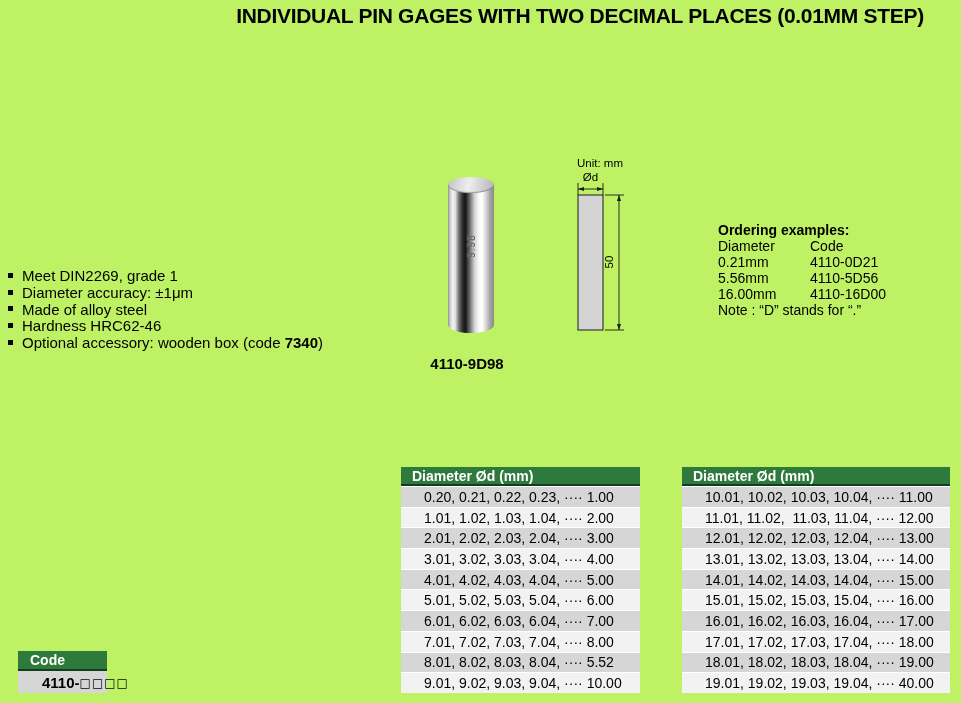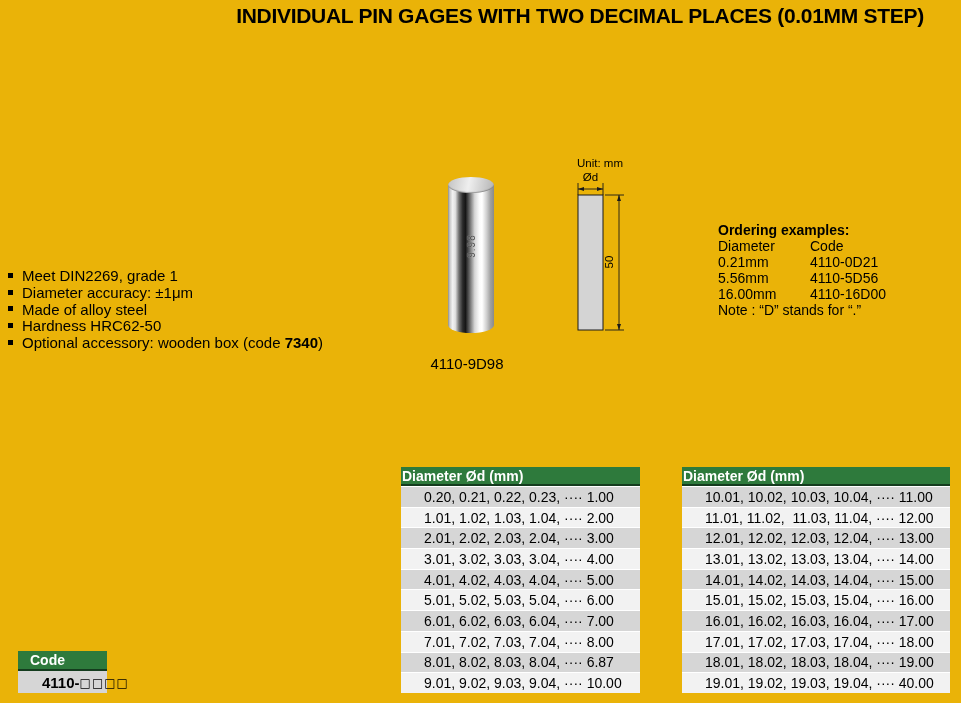--- a/index.html
+++ b/index.html
@@ -3,21 +3,21 @@
 <meta charset="utf-8">
 <style>
   :root{
     --header-green:#2e7a3c;
     --header-border:#143c1e;
     --row-gray:#d6d6d6;
     --row-light:#f2f2f2;
     --drawing-fill:#d4d4d4;
   }
   html,body{margin:0;padding:0;background:#fff;}
-  .page{position:relative;width:961px;height:703px;background:#eab308;
+  .page{position:relative;width:961px;height:703px;background:#bef264;
         font-family:"Liberation Sans",sans-serif;color:#000;overflow:hidden;}
 
   .title{position:absolute;left:200px;top:4px;width:760px;text-align:center;
          font-size:21px;font-weight:bold;letter-spacing:-0.3px;}
 
   
   .features{position:absolute;left:8px;top:267px;}
   .feature{display:flex;align-items:center;height:16.8px;font-size:15px;}
   .bullet-sq{width:5px;height:5px;background:#000;margin-right:9px;flex:none;}
   .bold{font-weight:bold;}
@@ -30,38 +30,38 @@
       #ffffff 74%,#cfcfcf 84%,#a2a2a2 92%,#8a8a8a 100%);
     border-bottom-left-radius:50% 8px;border-bottom-right-radius:50% 8px;}
   .pin-top{position:absolute;left:0;top:0;width:46px;height:16px;border-radius:50%;
     background:linear-gradient(100deg,#c2c2c2 0%,#efefef 45%,#b3b3b3 100%);
     box-shadow:inset 0 -1px 1px rgba(0,0,0,.3);}
   .pin-engraving{position:absolute;left:50%;top:44%;
     transform:translate(-50%,-50%) rotate(-90deg);
     font-size:10px;color:#4f4f4f;letter-spacing:1px;
     text-shadow:0 0 1px rgba(255,255,255,.6);}
   .model-label{position:absolute;left:417px;top:355px;width:100px;text-align:center;
-    font-weight:normal;font-size:15px;}
+    font-weight:bold;font-size:15px;}
 
   
   .drawing{position:absolute;left:555px;top:152px;}
 
   
   .ordering{position:absolute;left:718px;top:222px;font-size:14px;line-height:16px;}
   .ordering .head{font-weight:bold;}
   .ord-row{display:flex;}
   .ord-col1{width:92px;flex:none;}
 
   
   .dtable{position:absolute;top:467px;}
   .dtable.t1{left:401px;width:239px;}
   .dtable.t2{left:682px;width:268px;}
   .thead{height:19px;background:var(--header-green);border-bottom:2px solid var(--header-border);
     color:#fff;font-weight:bold;font-size:14px;display:flex;align-items:center;
-    padding-left:1px;box-sizing:border-box;}
+    padding-left:11px;box-sizing:border-box;}
   .trow{height:20.7px;box-sizing:border-box;border-top:1px solid #fff;
     font-size:14px;display:flex;align-items:center;padding-left:23px;white-space:pre;}
   .tbody .trow:nth-child(odd){background:var(--row-gray);}
   .tbody .trow:nth-child(even){background:var(--row-light);}
 
   
   .code-box{position:absolute;left:18px;top:651px;width:89px;}
   .code-head{height:18px;background:var(--header-green);border-bottom:2px solid var(--header-border);
     color:#fff;font-weight:bold;font-size:14px;display:flex;align-items:center;padding-left:12px;}
   .code-val{height:22px;background:var(--row-gray);display:flex;align-items:center;
@@ -85,21 +85,21 @@
     <div class="feature">
       <span class="bullet-sq"></span>
       <span>Diameter accuracy: ±1μm</span>
     </div>
     <div class="feature">
       <span class="bullet-sq"></span>
       <span>Made of alloy steel</span>
     </div>
     <div class="feature">
       <span class="bullet-sq"></span>
-      <span>Hardness HRC62-50</span>
+      <span>Hardness HRC62-46</span>
     </div>
     <div class="feature">
       <span class="bullet-sq"></span>
       <span><span>Optional accessory: wooden box (code </span><span class="bold">7340</span><span>)</span></span>
     </div>
   </div>
 
   <div class="pin">
     <div class="pin-body"></div>
     <div class="pin-top"></div>
@@ -152,21 +152,21 @@
     <div class="thead">Diameter Ød (mm)</div>
     <div class="tbody">
       <div class="trow">0.20, 0.21, 0.22, 0.23, ···· 1.00</div>
       <div class="trow">1.01, 1.02, 1.03, 1.04, ···· 2.00</div>
       <div class="trow">2.01, 2.02, 2.03, 2.04, ···· 3.00</div>
       <div class="trow">3.01, 3.02, 3.03, 3.04, ···· 4.00</div>
       <div class="trow">4.01, 4.02, 4.03, 4.04, ···· 5.00</div>
       <div class="trow">5.01, 5.02, 5.03, 5.04, ···· 6.00</div>
       <div class="trow">6.01, 6.02, 6.03, 6.04, ···· 7.00</div>
       <div class="trow">7.01, 7.02, 7.03, 7.04, ···· 8.00</div>
-      <div class="trow">8.01, 8.02, 8.03, 8.04, ···· 6.87</div>
+      <div class="trow">8.01, 8.02, 8.03, 8.04, ···· 5.52</div>
       <div class="trow">9.01, 9.02, 9.03, 9.04, ···· 10.00</div>
     </div>
   </div>
 
   <div class="dtable t2">
     <div class="thead">Diameter Ød (mm)</div>
     <div class="tbody">
       <div class="trow">10.01, 10.02, 10.03, 10.04, ···· 11.00</div>
       <div class="trow">11.01, 11.02,  11.03, 11.04, ···· 12.00</div>
       <div class="trow">12.01, 12.02, 12.03, 12.04, ···· 13.00</div>

